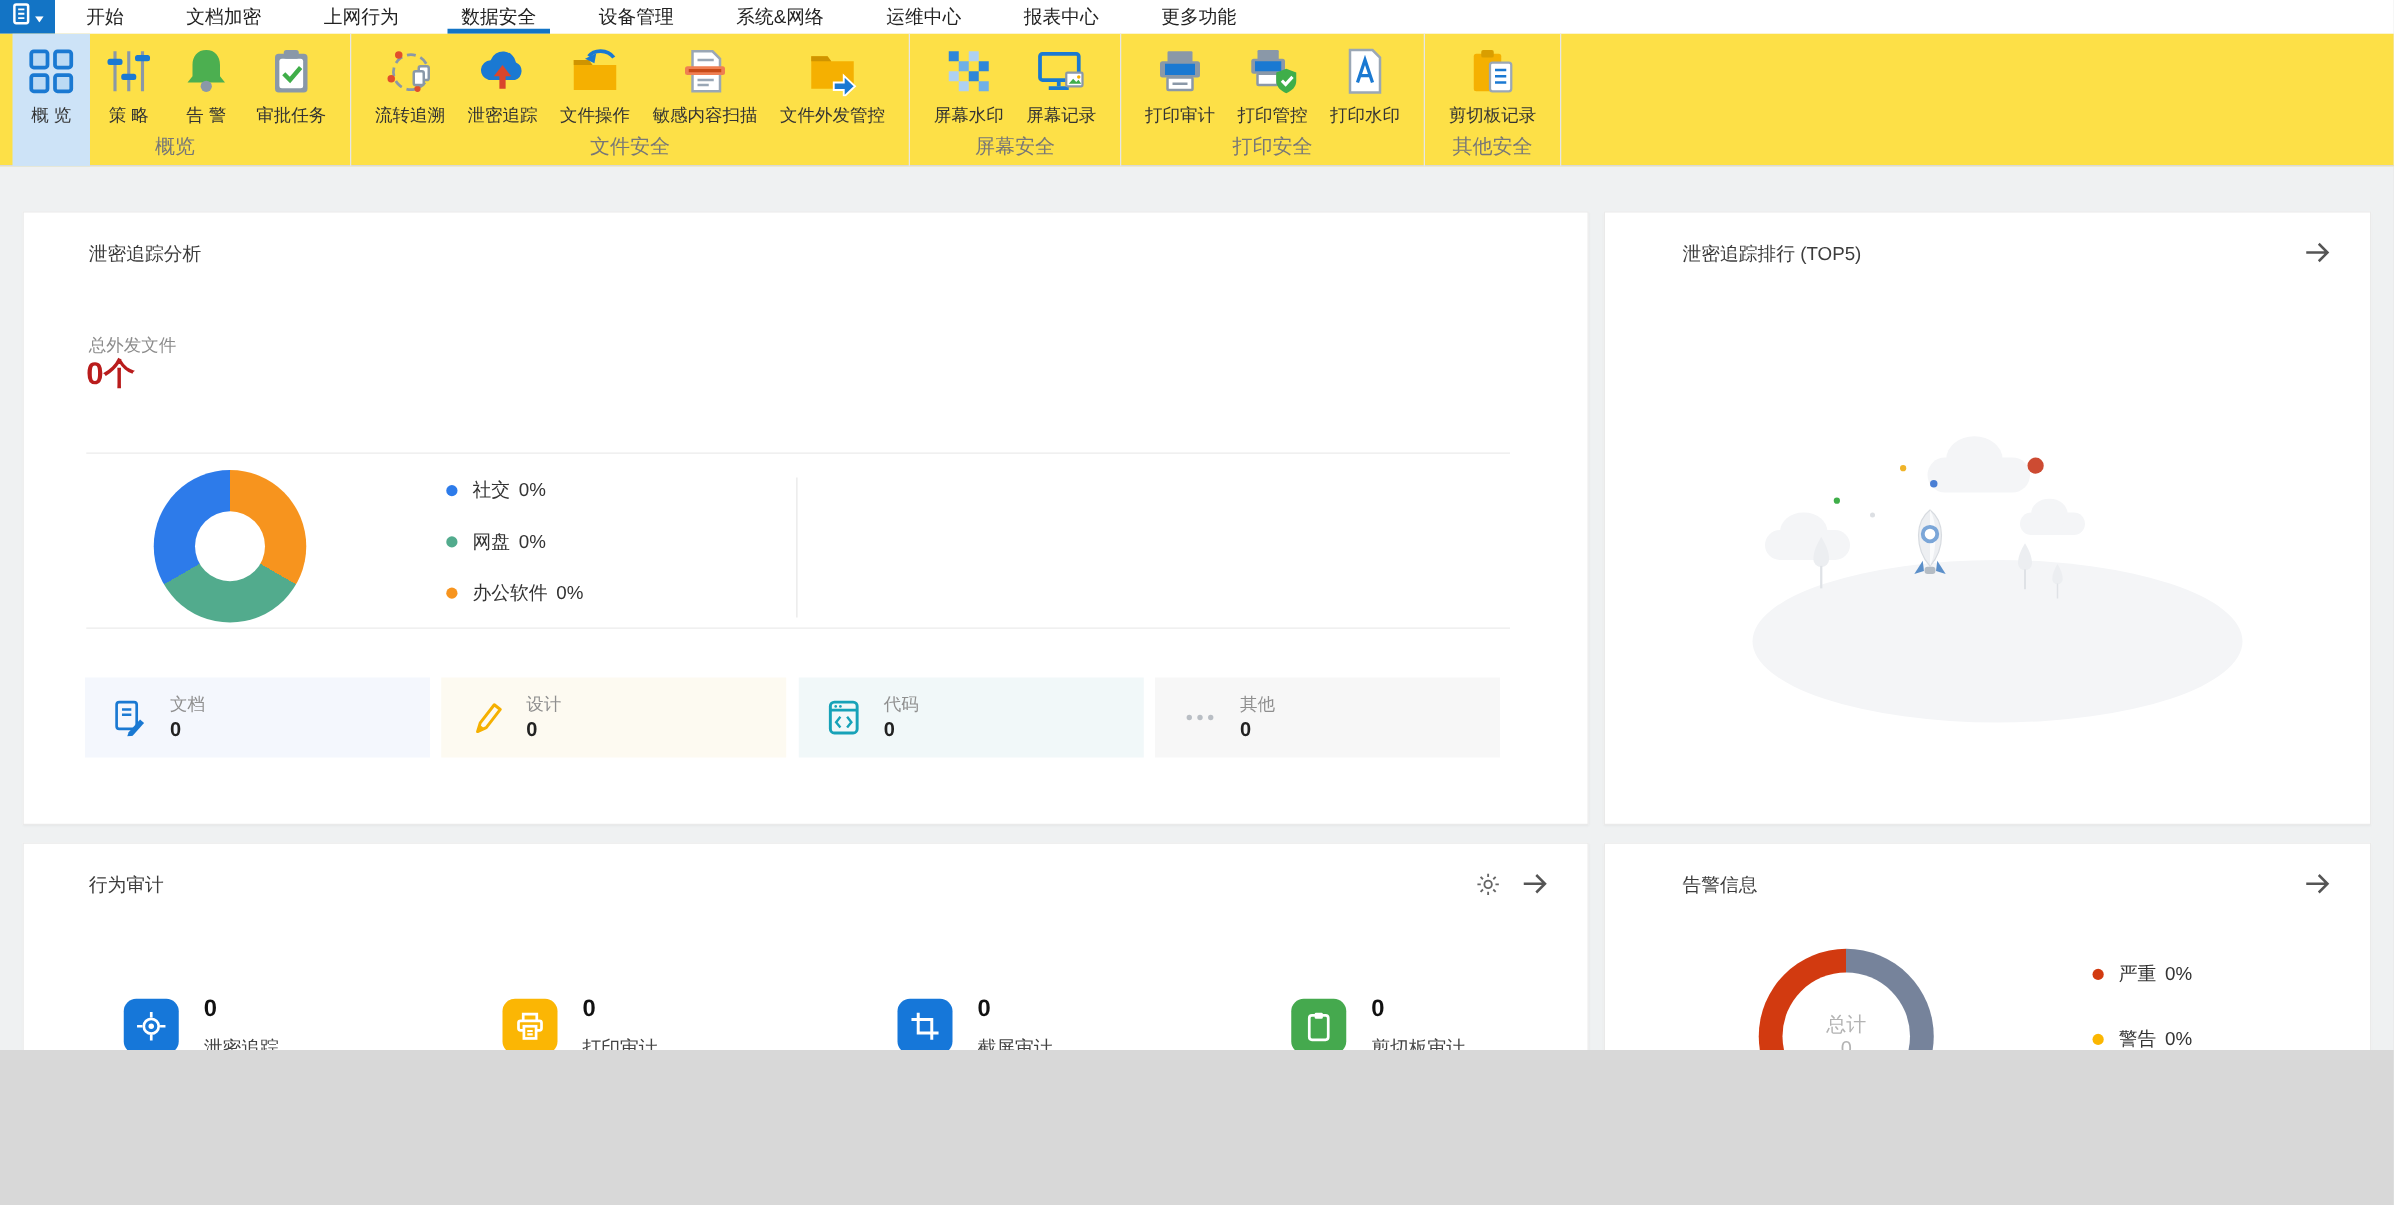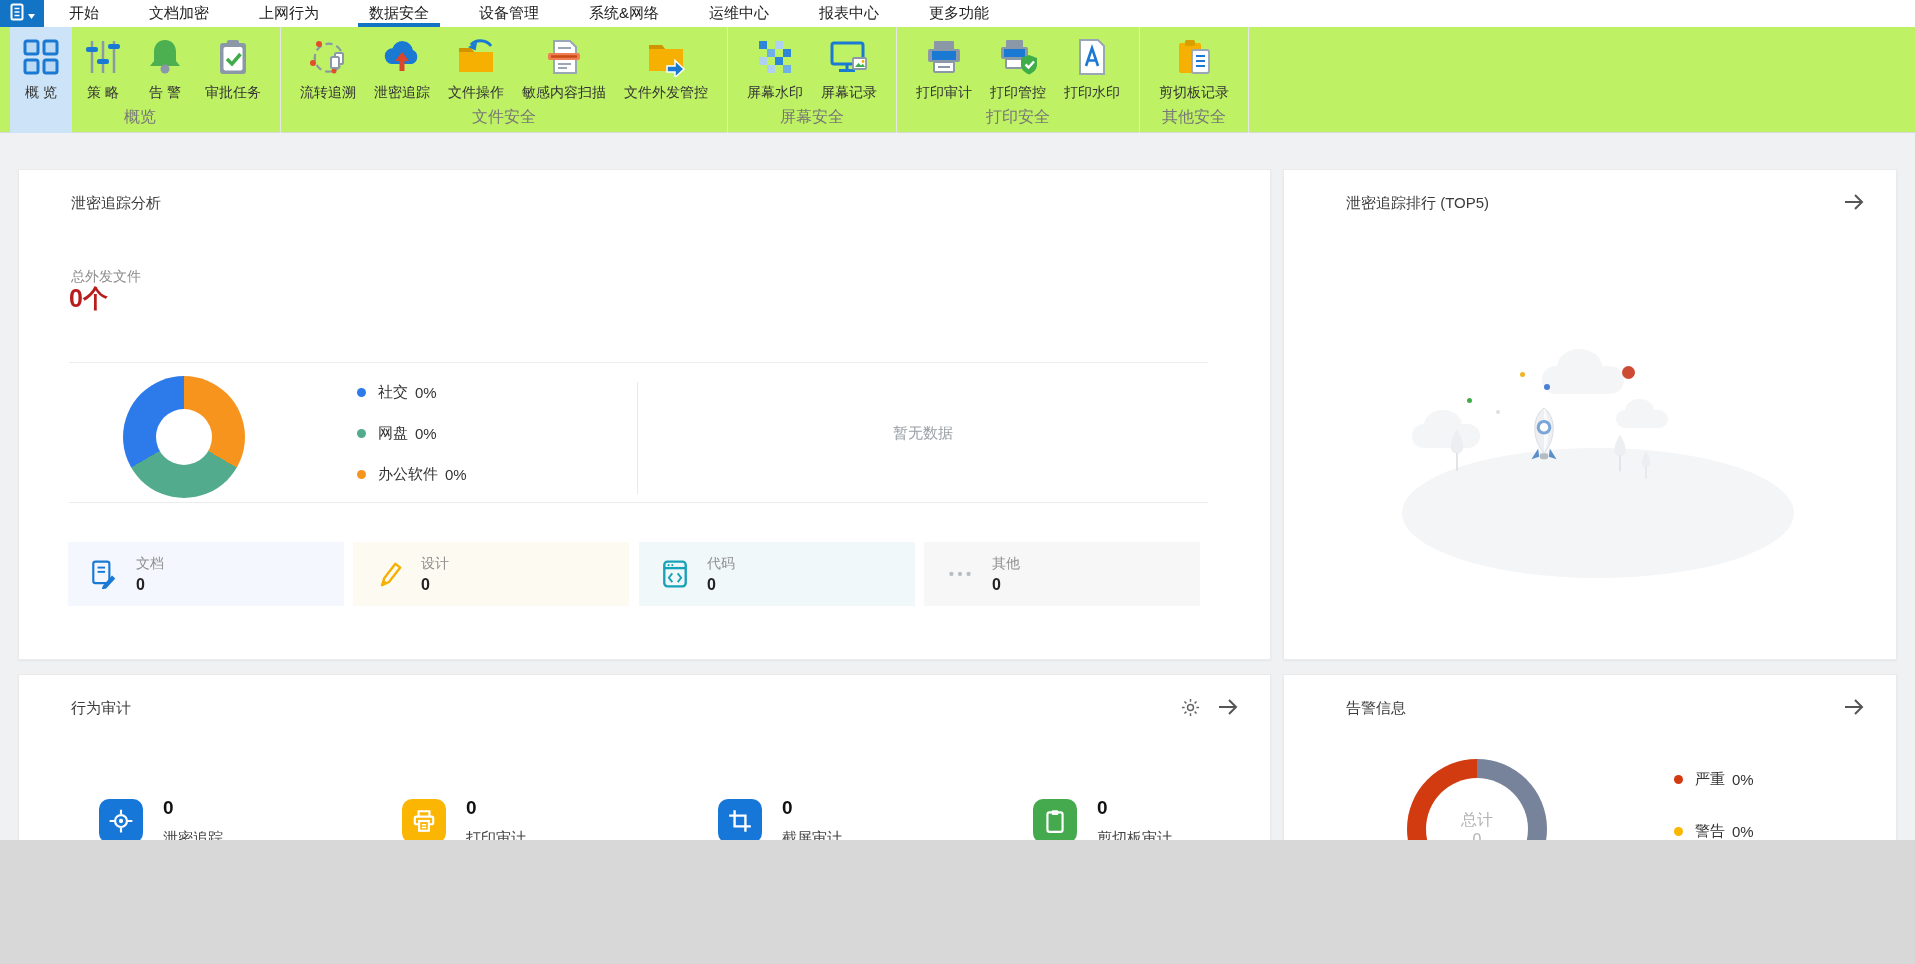--- a/index.html
+++ b/index.html
@@ -6,21 +6,21 @@
   body { background:#d8d8d8; font-family:"Liberation Sans", sans-serif; }
   .screen { position:relative; width:1915px; height:840px; background:#eff1f2; overflow:hidden; }
 
   
   .menubar { position:absolute; top:0; left:0; width:100%; height:27px; background:#fff; display:flex; align-items:stretch; }
   .appbtn { width:44px; height:27px; background:#1374c5; display:flex; align-items:center; justify-content:center; gap:2px; cursor:pointer; }
   .menu-item { position:relative; display:flex; align-items:center; padding:0 25px; font-size:15px; color:#222; cursor:pointer; white-space:nowrap; }
   .menu-item.active::after { content:""; position:absolute; left:14px; right:14px; bottom:0; height:4px; background:#1374c5; }
 
   
-  .ribbon { position:absolute; top:27px; left:0; width:100%; height:106px; background:#bef264; border-bottom:1px solid #d9d9d9; display:flex; }
+  .ribbon { position:absolute; top:27px; left:0; width:100%; height:106px; background:#fde047; border-bottom:1px solid #d9d9d9; display:flex; }
   .rgroup { position:relative; height:106px; border-right:1px solid #e6e6e6; padding:0 10px; }
   .rbuttons { display:flex; }
   .rbtn { display:flex; flex-direction:column; align-items:center; height:106px; padding:8px 9px 0; cursor:pointer; }
   .rbtn.selected { background:#cde3f7; }
   .ricon { width:44px; height:44px; display:flex; align-items:center; justify-content:center; }
   .rlabel { margin-top:5px; font-size:14px; color:#333; white-space:nowrap; }
   .rgroup-label { position:absolute; bottom:5px; left:0; right:0; text-align:center; font-size:16px; color:#777; pointer-events:none; }
 
   
   .card { position:absolute; background:#fff; border:1px solid #eaeaea; box-shadow:0 1px 2px rgba(0,0,0,.05); }
@@ -357,21 +357,20 @@
         <span class="lval">0%</span>
       </div>
       <div class="legend-row">
         <span class="dot" style="background:#f7941e"></span>
         <span>办公软件</span>
         <span class="lval">0%</span>
       </div>
     </div>
 
     <div class="vline"></div>
-    <div class="nodata">暂无数据</div>
     <div class="hline hline2"></div>
 
     <div class="tile tile1">
       <span class="ticon">
           <svg width="30" height="30" viewBox="0 0 28 28">
             <rect x="4" y="2.5" width="15" height="20" rx="2" fill="none" stroke="#1a79d2" stroke-width="2"></rect>
             <line x1="8" y1="8" x2="15" y2="8" stroke="#1a79d2" stroke-width="1.8"></line>
             <line x1="8" y1="12" x2="15" y2="12" stroke="#1a79d2" stroke-width="1.8"></line>
             <path d="M13 25l8.5-9.5 3 2.6-8.5 9.5-4.2 0.8z" fill="#1a79d2"></path>
           </svg>

